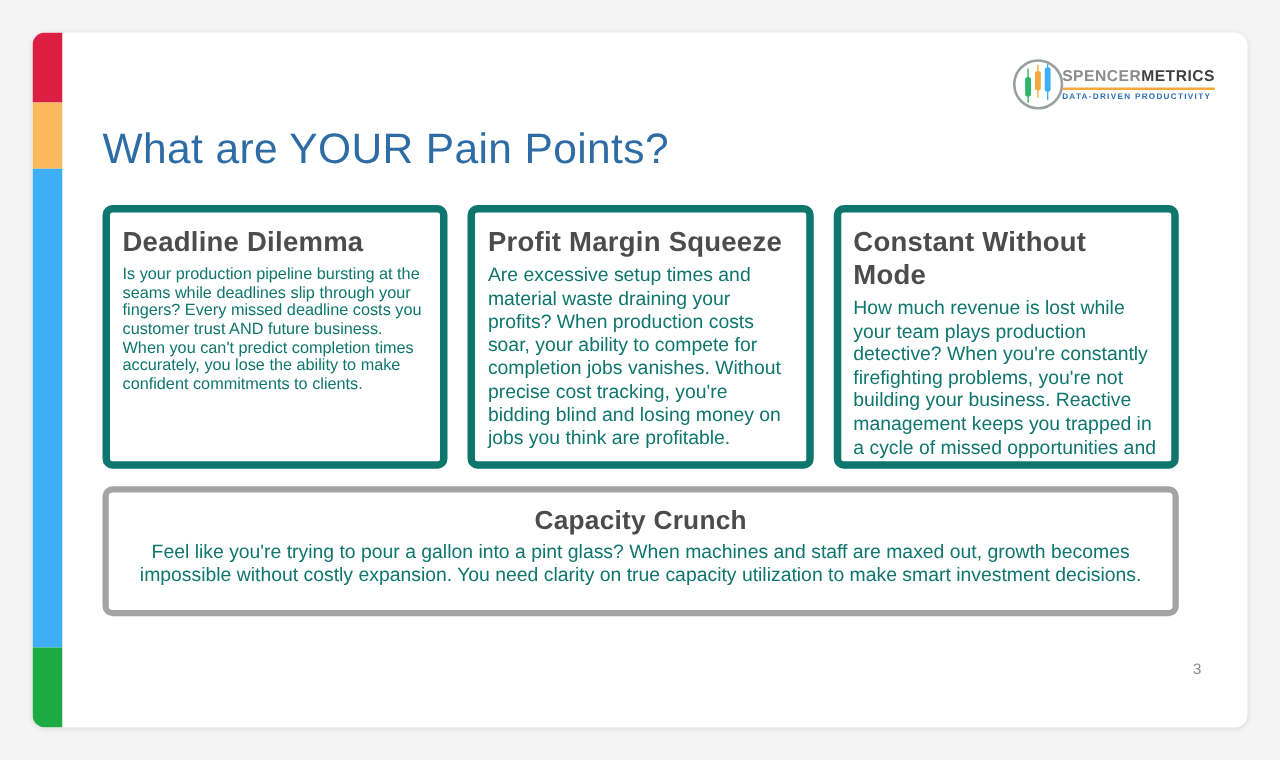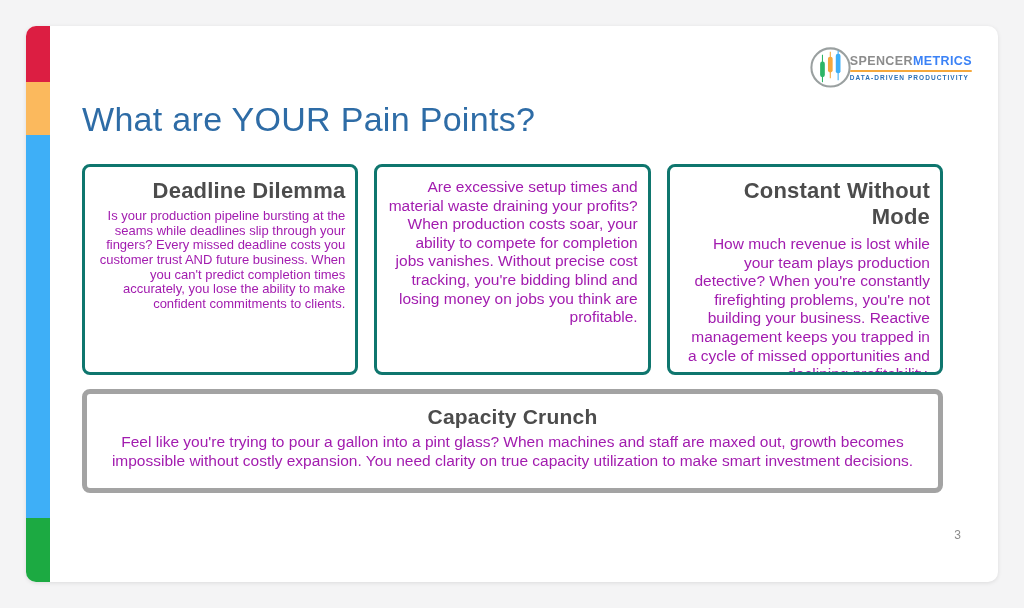--- a/index.html
+++ b/index.html
@@ -43,21 +43,21 @@
     margin-left: -4px;
     margin-top: 2px;
   }
   .logo-name {
     font-size: 12.5px;
     font-weight: bold;
     letter-spacing: 0.4px;
     color: #8c8c8c;
     white-space: nowrap;
   }
-  .logo-name .metrics { color: #3b82f6; text-align: center; }
+  .logo-name .metrics { color: #404040; text-align: center; }
   .logo-underline {
     height: 2px;
     background: #f5a83c;
     margin: 1.5px 0 2px 0;
     border-radius: 1px;
   }
   .logo-tagline {
     font-size: 6.5px;
     font-weight: bold;
     letter-spacing: 1.05px;
@@ -77,37 +77,37 @@
   .cards-row {
     position: absolute;
     left: 56px; top: 138px;
     width: 861px; height: 211px;
     display: flex;
     gap: 16px;
   }
   .card {
     flex: 1 1 0;
     background: #ffffff;
-    border: 3px solid #0f766e;
+    border: 6px solid #0f766e;
     border-radius: 8px;
     padding: 11px 10px;
-    text-align: right;
+    text-align: left;
     overflow: hidden;
   }
   .card-title {
     font-size: 22px;
     font-weight: bold;
     color: #4c4c4c;
     margin-bottom: 5px;
     letter-spacing: 0.2px;
   }
   .card-body {
     font-size: 15.5px;
     line-height: 1.2;
-    color: #a21caf;
+    color: #0f766e;
   }
   .card.small-text .card-body {
     font-size: 13px;
     line-height: 1.13;
   }
 
   .bottom-card {
     position: absolute;
     left: 56px; top: 363px;
     width: 861px; height: 104px;
@@ -157,20 +157,21 @@
   </div>
 
   <h1 class="title" style="color: rgb(46, 108, 166);">What are YOUR Pain Points?</h1>
 
   <div class="cards-row">
     <div class="card small-text">
       <div class="card-title">Deadline Dilemma</div>
       <div class="card-body">Is your production pipeline bursting at the seams while deadlines slip through your fingers? Every missed deadline costs you customer trust AND future business. When you can't predict completion times accurately, you lose the ability to make confident commitments to clients.</div>
     </div>
     <div class="card">
+      <div class="card-title">Profit Margin Squeeze</div>
       <div class="card-body">Are excessive setup times and material waste draining your profits? When production costs soar, your ability to compete for completion jobs vanishes. Without precise cost tracking, you're bidding blind and losing money on jobs you think are profitable.</div>
     </div>
     <div class="card">
       <div class="card-title">Constant Without Mode</div>
       <div class="card-body">How much revenue is lost while your team plays production detective? When you're constantly firefighting problems, you're not building your business. Reactive management keeps you trapped in a cycle of missed opportunities and declining profitability.</div>
     </div>
   </div>
 
   <div class="bottom-card">
     <div class="card-title">Capacity Crunch</div>

